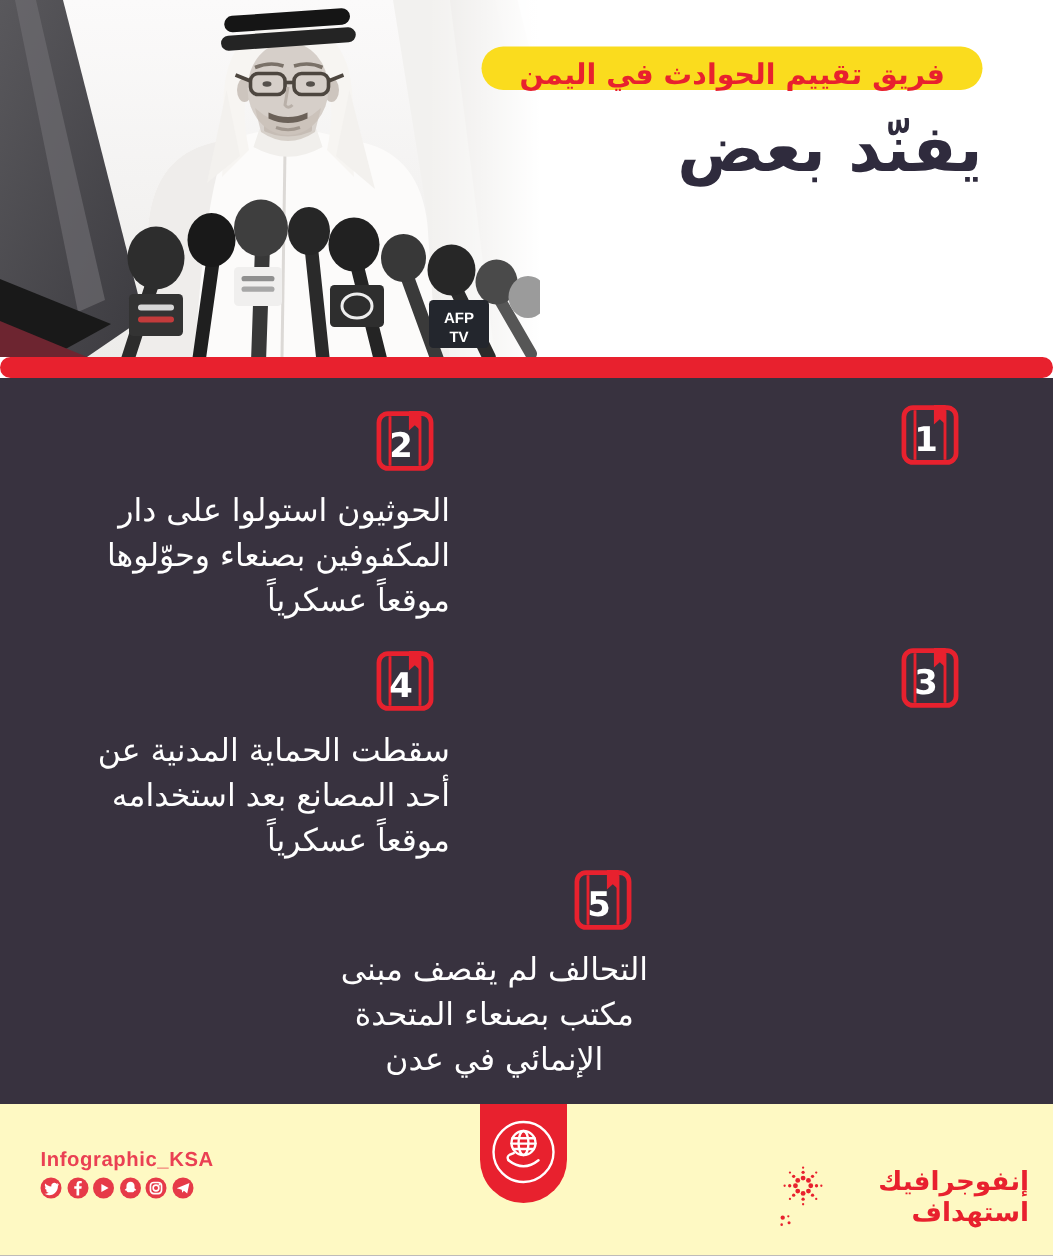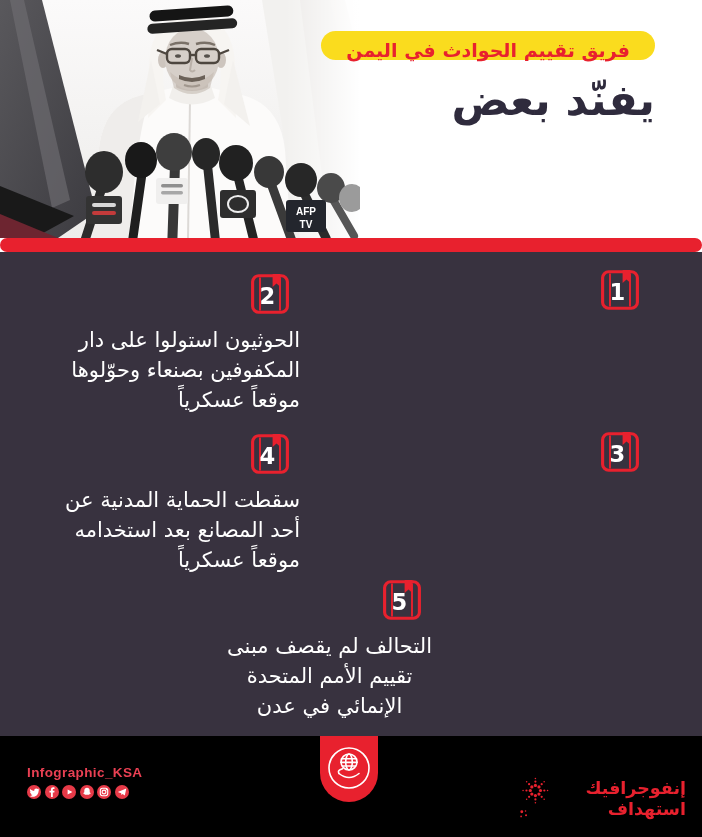--- a/index.html
+++ b/index.html
@@ -44,21 +44,21 @@
     text-align:right;white-space:pre-line;direction:rtl;
   }
   .c1{top:16px;right:52px;}
   .c2{top:20px;right:402px;}
   .c3{top:178px;right:52px;}
   .c4{top:180px;right:402px;}
   .c5{top:326px;right:270px;}
   .c5 .ctext{text-align:center;}
 
   
-  .footer{position:absolute;top:736px;left:0;width:702px;height:101px;background:#000000;}
+  .footer{position:absolute;top:736px;left:0;width:702px;height:101px;background:#fef9c3;}
   .handle{
     position:absolute;left:27px;top:29px;color:var(--pink);
     font-family:"Liberation Sans",sans-serif;font-size:13.5px;font-weight:bold;letter-spacing:.4px;
   }
   .socialrow{position:absolute;left:27px;top:49px;display:flex;gap:3.5px;}
   .soc{width:14px;height:14px;border-radius:50%;background:#e63a48;display:flex;align-items:center;justify-content:center;}
   .soc svg{width:14px;height:14px;display:block;}
   .gbadge{
     position:absolute;left:320px;top:0;width:58px;height:66px;background:var(--red);
     border-radius:0 0 29px 29px;display:flex;align-items:center;justify-content:center;
@@ -233,21 +233,21 @@
 
     <div class="claim c5">
       <svg class="numicon" viewBox="0 0 46 50">
         <rect class="frame" x="3" y="4" width="40" height="42" rx="7" stroke-width="3.6"></rect>
         <line class="frame" x1="11.5" y1="6" x2="11.5" y2="44" stroke-width="2.2"></line>
         <line class="frame" x1="34.5" y1="6" x2="34.5" y2="44" stroke-width="2.2"></line>
         <path class="rib" d="M26,2 h9 v15 l-4.5,-4 l-4.5,4 z"></path>
         <text class="num" x="20" y="37" text-anchor="middle">5</text>
       </svg>
       <div class="ctext" dir="rtl">التحالف لم يقصف مبنى
-تقييم الأمم المتحدة
+مكتب بصنعاء المتحدة
 الإنمائي في عدن</div>
     </div>
   </div>
 
   <div class="footer">
 
     <div class="handle">Infographic_KSA</div>
 
     <div class="socialrow">
       <span class="soc">

